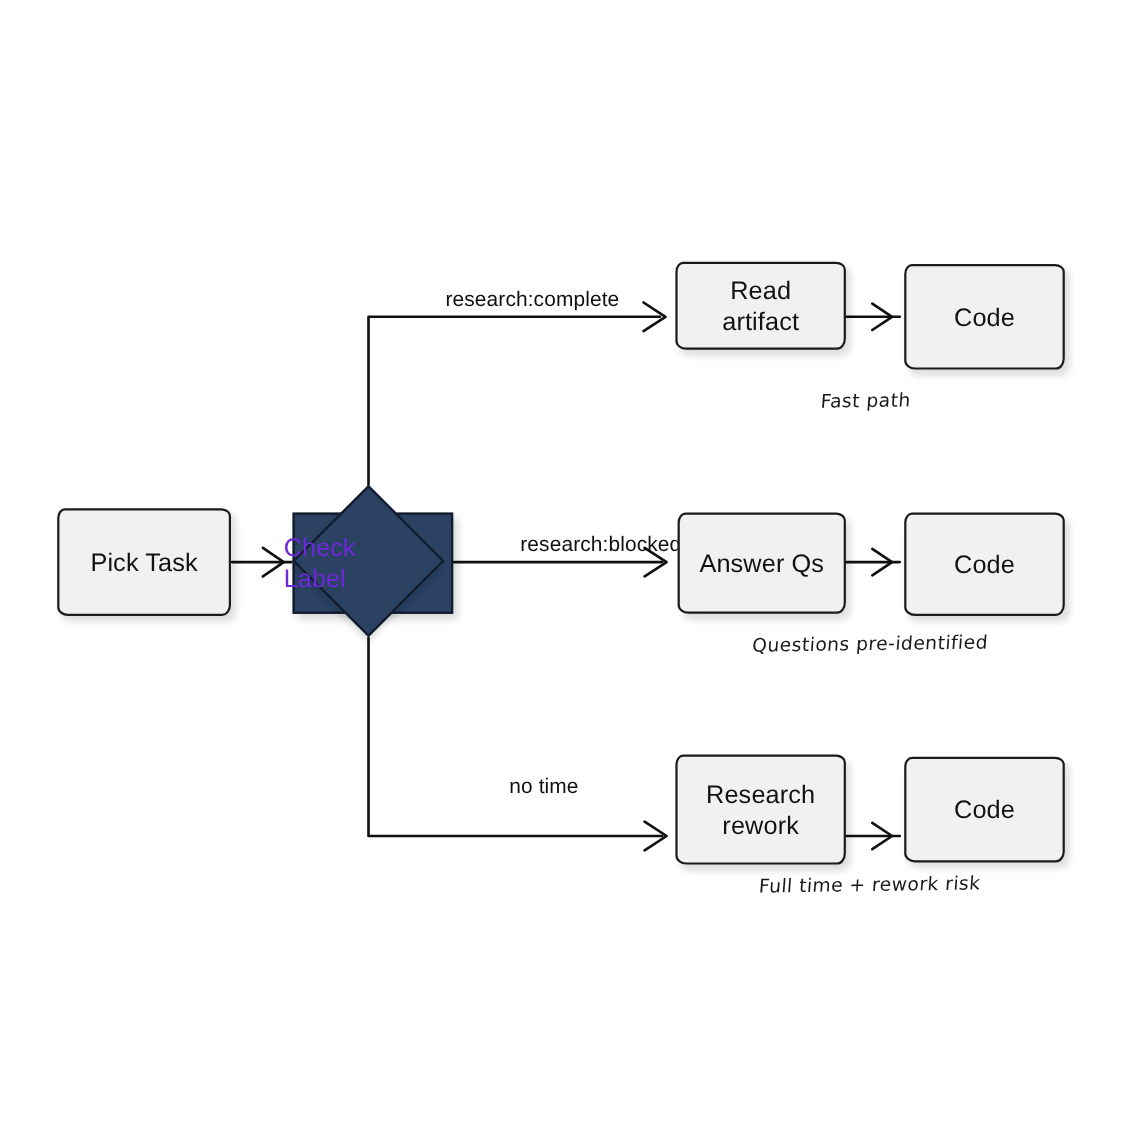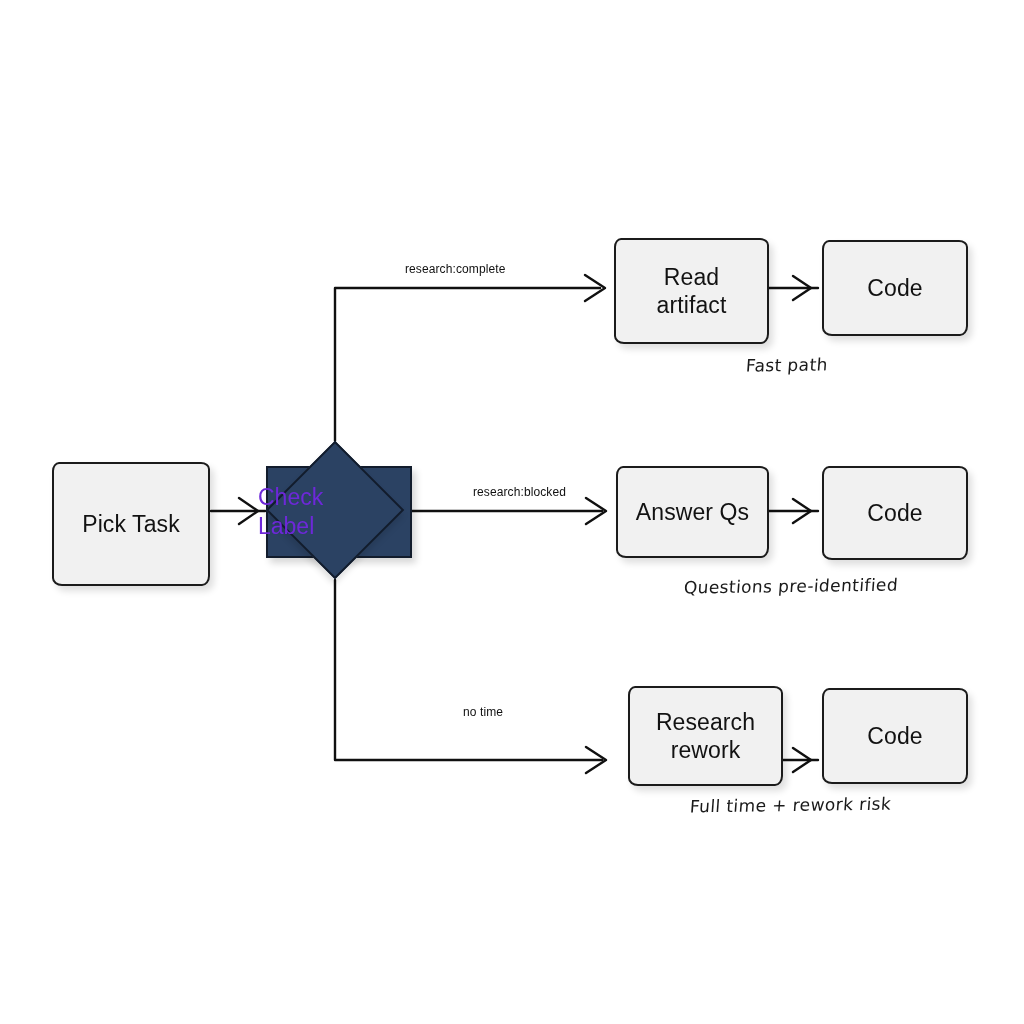--- a/index.html
+++ b/index.html
@@ -76,21 +76,21 @@
     color: #6d28d9;
     font-size: 23px;
     line-height: 1.25;
     z-index: 4;
     pointer-events: none;
   }
 
   
   .edge-label {
     position: absolute;
-    font-size: 12px;
+    font-size: 19px;
     color: #101010;
     white-space: nowrap;
     letter-spacing: 0.1px;
   }
 
   
   .caption {
     position: absolute;
     font-family: "DejaVu Sans", sans-serif;
     font-size: 17px;
@@ -124,36 +124,36 @@
       <polyline points="793,276 811,288 793,300"></polyline>
 
       <path d="M769,511 L818,511"></path>
       <polyline points="793,499 811,511 793,523"></polyline>
 
       <path d="M769,760 L818,760"></path>
       <polyline points="793,748 811,760 793,772"></polyline>
     </g>
   </svg>
 
-  <div class="node" style="left:52px; top:462px; width:158px; height:124px;">
+  <div class="node" style="left:52px; top:462px; width:158px; height:98px;">
     <span class="node-label">Pick Task</span>
   </div>
 
   <div class="decision" style="left:258px; top:432px; width:156px; height:156px;">
     <div class="dsquare" style="left:8px; top:34px; width:146px; height:92px;"></div>
     <div class="ddiamond" style="left:28px; top:29px; width:98px; height:98px;"></div>
     <div class="dlabel" style="left:0px; top:34px; width:156px; height:92px; flex-direction:column;">
       <span>Check</span>
       <span>Label</span>
     </div>
   </div>
 
   <div class="edge-label" style="left:405px; top:262px;">research:complete</div>
 
-  <div class="node" style="left:614px; top:238px; width:155px; height:106px; flex-direction:column;">
+  <div class="node" style="left:614px; top:238px; width:155px; height:80px; flex-direction:column;">
     <span class="node-label">Read</span>
     <span class="node-label">artifact</span>
   </div>
 
   <div class="node" style="left:822px; top:240px; width:146px; height:96px;">
     <span class="node-label">Code</span>
   </div>
 
   <div class="caption" style="left:746px; top:355px;">Fast path</div>
 
@@ -164,21 +164,21 @@
   </div>
 
   <div class="node" style="left:822px; top:466px; width:146px; height:94px;">
     <span class="node-label">Code</span>
   </div>
 
   <div class="caption" style="left:684px; top:576px;">Questions pre-identified</div>
 
   <div class="edge-label" style="left:463px; top:705px;">no time</div>
 
-  <div class="node" style="left:628px; top:686px; width:155px; height:100px; flex-direction:column;align-items:center;">
+  <div class="node" style="left:614px; top:686px; width:155px; height:100px; flex-direction:column;align-items:center;">
     <span class="node-label">Research</span>
     <span class="node-label">rework</span>
   </div>
 
   <div class="node" style="left:822px; top:688px; width:146px; height:96px;">
     <span class="node-label">Code</span>
   </div>
 
   <div class="caption" style="left:690px; top:795px;">Full time + rework risk</div>
 

